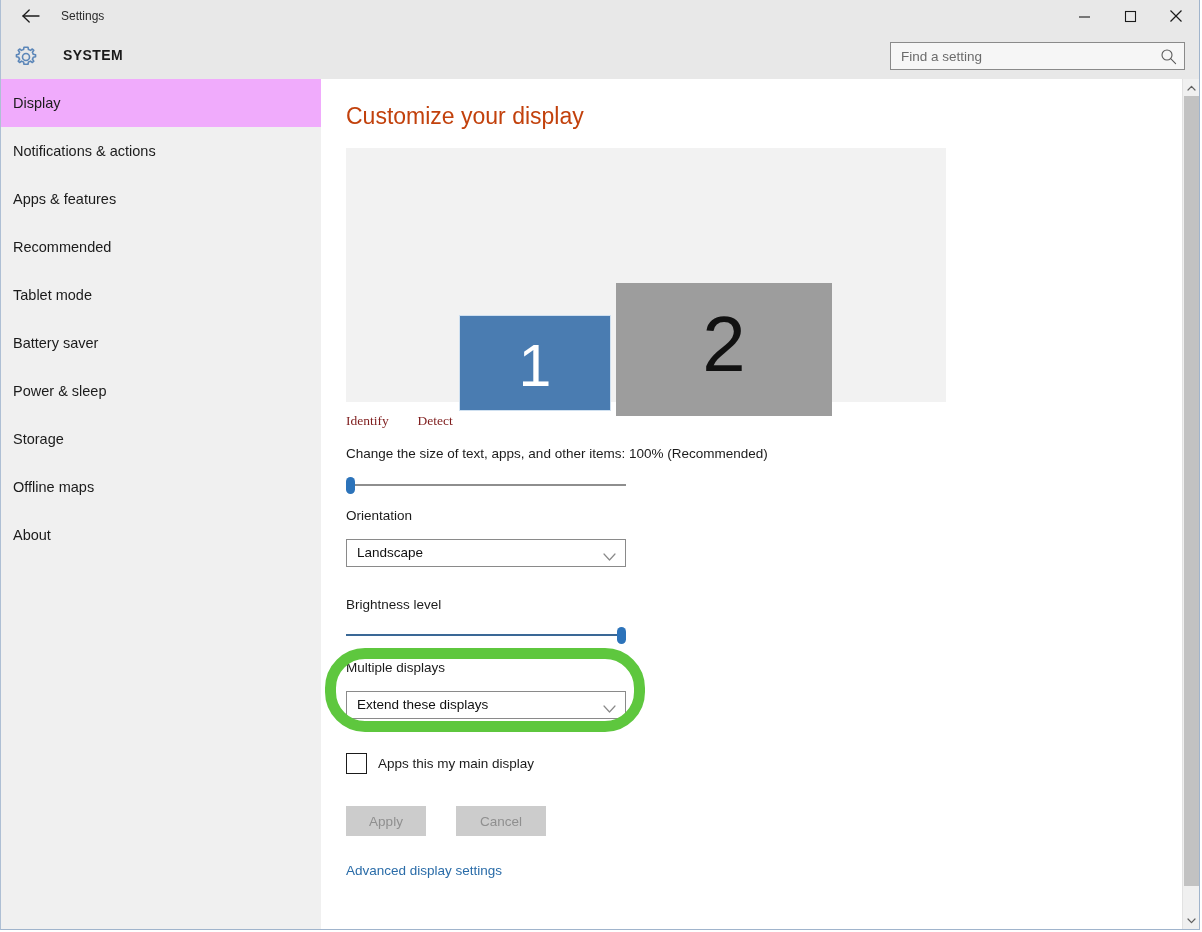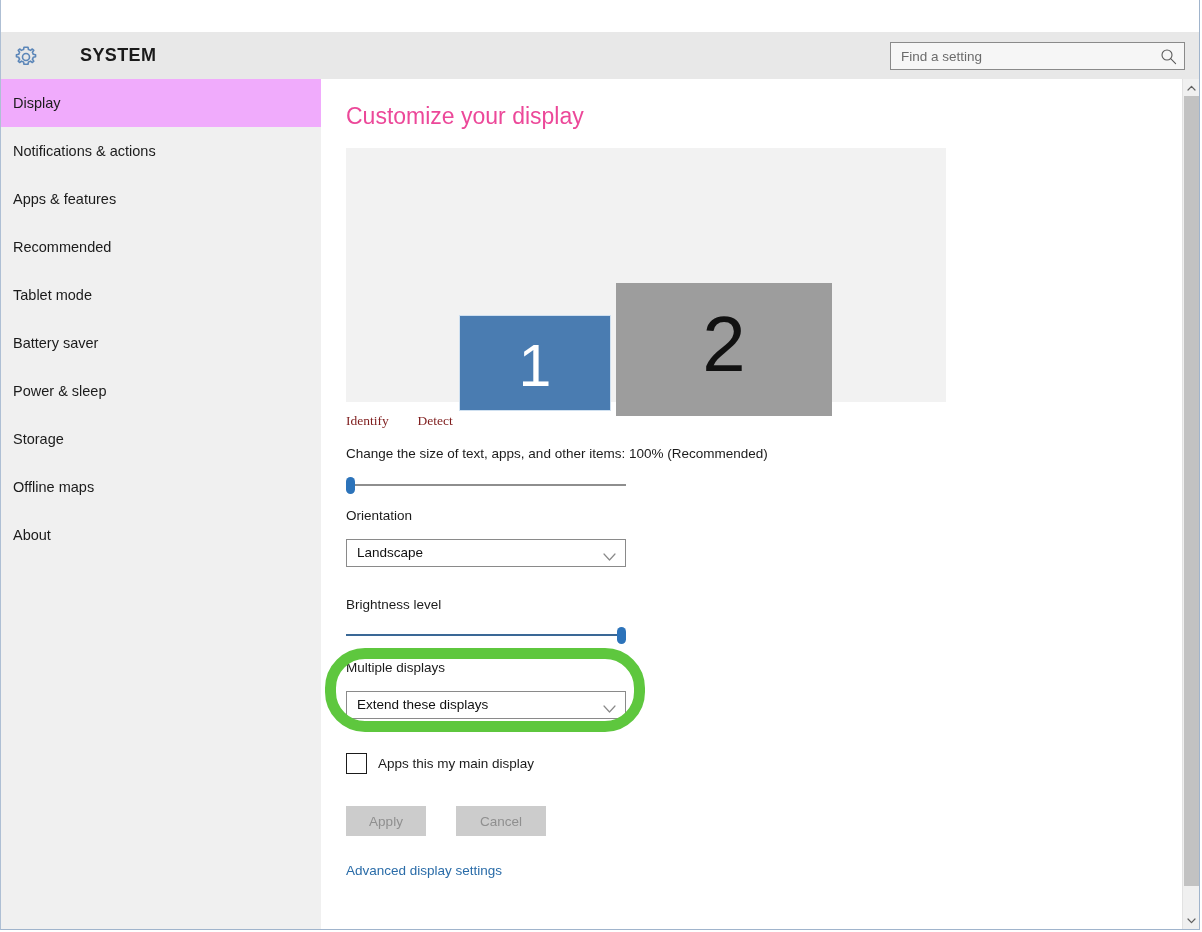--- a/index.html
+++ b/index.html
@@ -84,26 +84,25 @@
   #gear-icon-wrap {
     position: absolute;
     left: 11px; top: 11px;
     width: 28px; height: 28px;
   }
   #header-title {
     position: absolute;
     left: 62px; top: 0;
     height: 47px;
     line-height: 47px;
-    font-size: 18px;
+    font-size: 14px;
     font-weight: 600;
     letter-spacing: 0.4px;
     color: #1a1a1a;
     white-space: nowrap;
-    margin-left: 17px;
   }
   #search-box {
     position: absolute;
     right: 14px;
     top: 10px;
     width: 295px;
     height: 28px;
     background: #f6f6f6;
     border: 1px solid #8a8a8a;
     box-sizing: border-box;
@@ -158,21 +157,21 @@
     left: 320px; top: 79px;
     right: 0; bottom: 0;
     background: #ffffff;
     overflow: hidden;
   }
   #page-title {
     position: absolute;
     left: 25px; top: 24px;
     font-size: 23px;
     font-weight: 300;
-    color: #ec4899;
+    color: #c2410c;
     white-space: nowrap;
   }
 
   
   #display-preview {
     position: absolute;
     left: 25px; top: 69px;
     width: 600px; height: 254px;
     background: #f2f2f2;
   }
@@ -419,20 +418,46 @@
     height: 790px;
     background: #c2c2c2;
     cursor: pointer;
   }
 </style>
 </head>
 <body>
 
 <div id="settings-window">
 
+  <div id="titlebar">
+    <div id="back-button">
+      <svg width="20" height="14" viewBox="0 0 20 14" aria-hidden="true">
+        <path d="M8.2 1 L2 7 L8.2 13" fill="none" stroke="#1b1b1b" stroke-width="1.3" stroke-linecap="round" stroke-linejoin="round"></path>
+        <line x1="2" y1="7" x2="18" y2="7" stroke="#1b1b1b" stroke-width="1.3" stroke-linecap="round"></line>
+      </svg>
+    </div>
+    <div id="window-title">Settings</div>
+
+    <div class="win-ctrl" id="btn-minimize">
+      <svg width="13" height="13" viewBox="0 0 13 13" aria-hidden="true">
+        <line x1="1" y1="7" x2="12" y2="7" stroke="#1b1b1b" stroke-width="1.1"></line>
+      </svg>
+    </div>
+    <div class="win-ctrl" id="btn-maximize">
+      <svg width="13" height="13" viewBox="0 0 13 13" aria-hidden="true">
+        <rect x="1.5" y="1.5" width="10" height="10" fill="none" stroke="#1b1b1b" stroke-width="1.1"></rect>
+      </svg>
+    </div>
+    <div class="win-ctrl" id="btn-close">
+      <svg width="14" height="14" viewBox="0 0 14 14" aria-hidden="true">
+        <line x1="1.5" y1="1.5" x2="12.5" y2="12.5" stroke="#1b1b1b" stroke-width="1.15"></line>
+        <line x1="12.5" y1="1.5" x2="1.5" y2="12.5" stroke="#1b1b1b" stroke-width="1.15"></line>
+      </svg>
+    </div>
+  </div>
 
   <div id="app-header">
     <div id="gear-icon-wrap">
       <svg width="28" height="28" viewBox="0 0 28 28" aria-hidden="true">
         <g fill="none" stroke="#5b86b8" stroke-width="1.6" stroke-linejoin="round">
           <path d="M14 4.2 l2.0 0 0.45 2.3 a8 8 0 0 1 2.0 0.83 l1.9 -1.35 1.42 1.42 -1.35 1.9
                    a8 8 0 0 1 0.83 2.0 l2.3 0.45 0 2.0 -2.3 0.45 a8 8 0 0 1 -0.83 2.0 l1.35 1.9
                    -1.42 1.42 -1.9 -1.35 a8 8 0 0 1 -2.0 0.83 l-0.45 2.3 -2.0 0 -2.0 0 -0.45 -2.3
                    a8 8 0 0 1 -2.0 -0.83 l-1.9 1.35 -1.42 -1.42 1.35 -1.9 a8 8 0 0 1 -0.83 -2.0
                    l-2.3 -0.45 0 -2.0 2.3 -0.45 a8 8 0 0 1 0.83 -2.0 l-1.35 -1.9 1.42 -1.42

